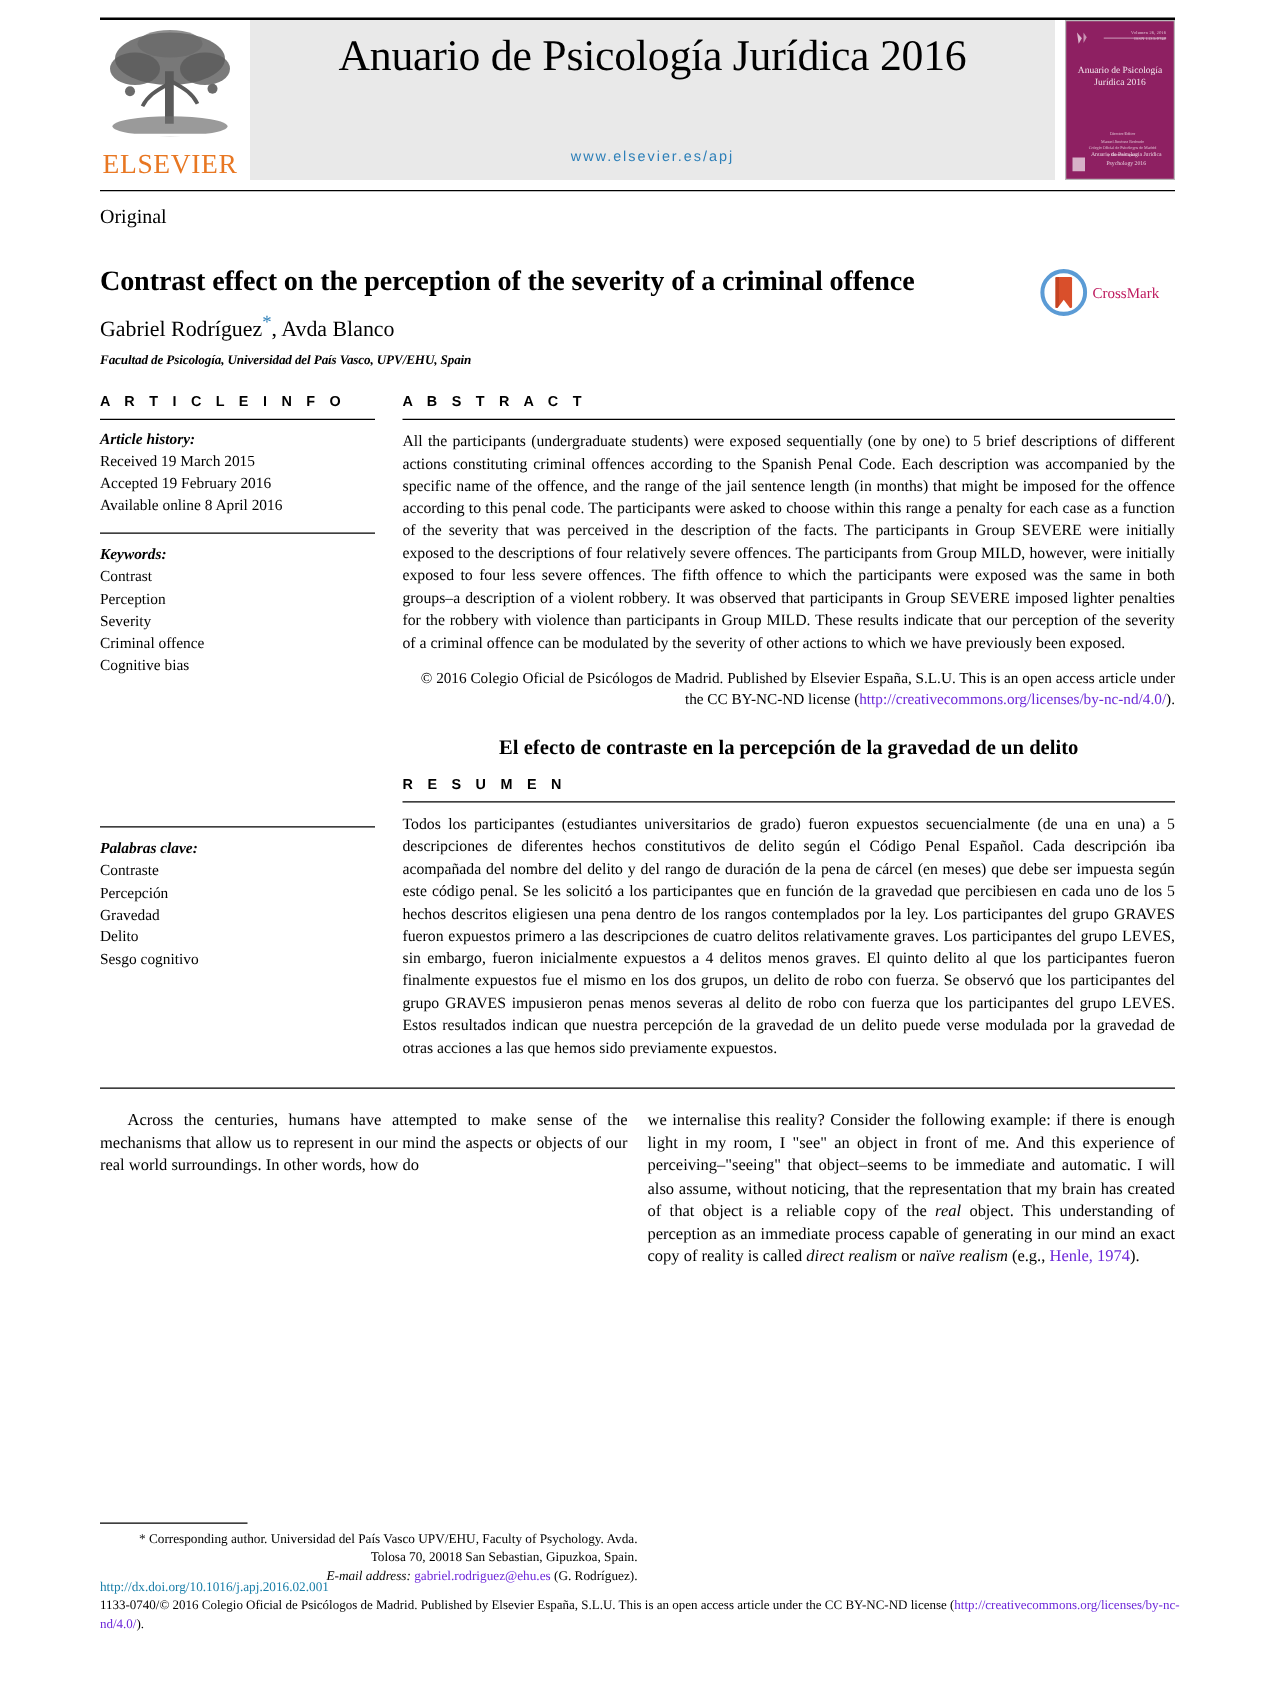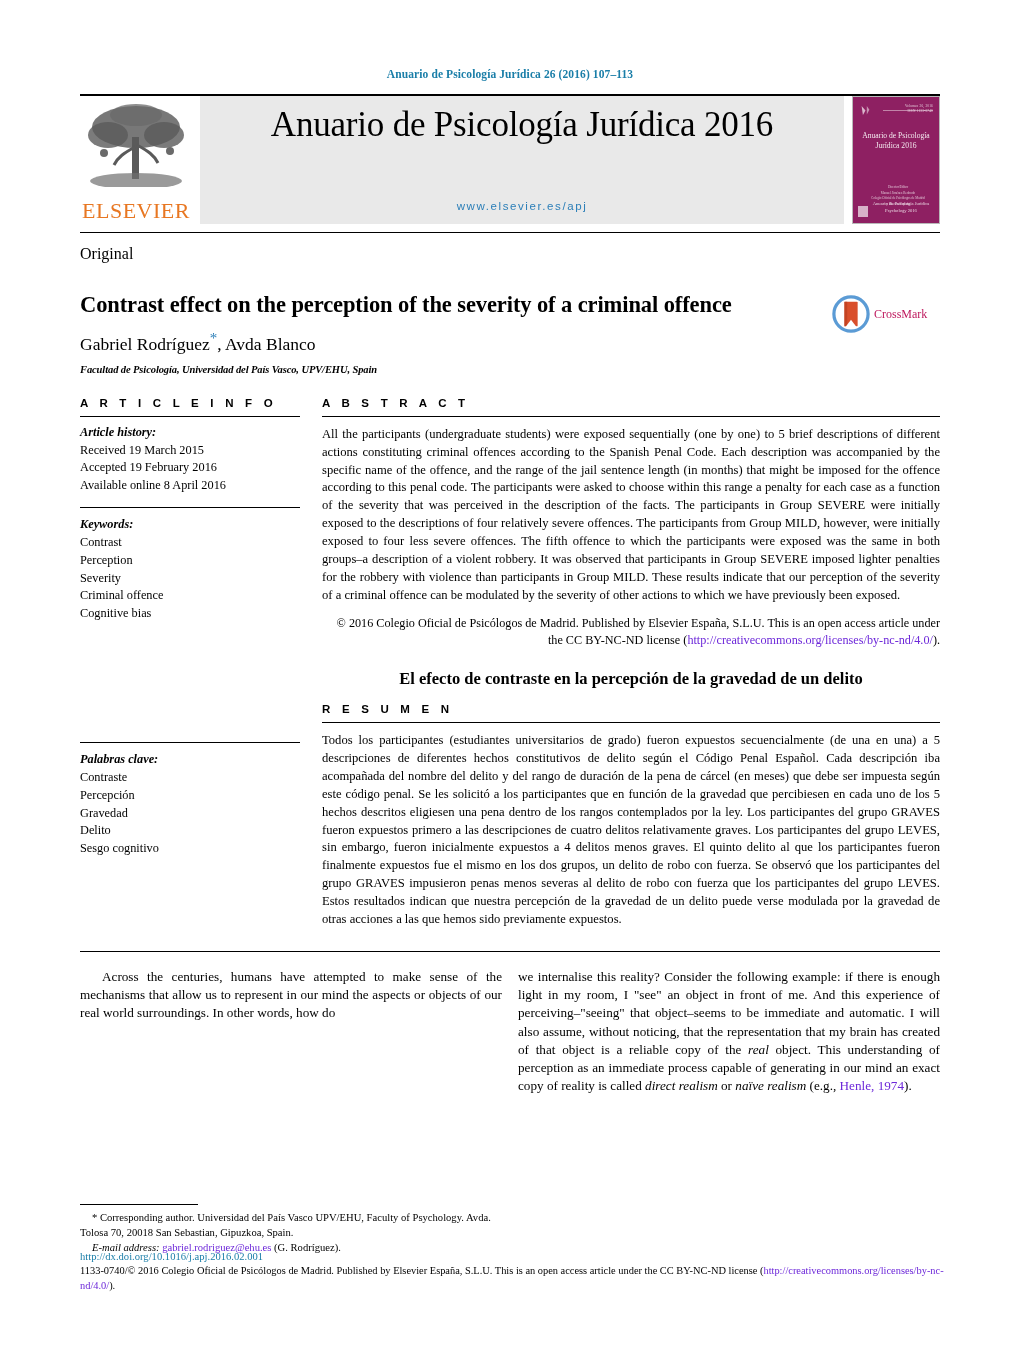--- a/index.html
+++ b/index.html
@@ -145,34 +145,33 @@
   .cols { display: flex; margin-top: 16px; gap: 16px; }
   .col { flex: 1 1 0; font-size: 13.2px; line-height: 1.38; text-align: justify; }
   .col p { margin: 0; }
   .col p.ind { text-indent: 22px; }
   .it { font-style: italic; }
 
   
   .footnote-wrap { position: absolute; left: 80px; bottom: 96px; width: 430px; }
   .fn-rule { border-top: 1px solid #000; width: 118px; margin-bottom: 5px; }
   .footnote { font-size: 10.6px; line-height: 1.42; }
-  .footnote .fn-ind { text-indent: 12px; }
+  .footnote .fn-ind { text-indent: 12px; text-align: right; }
   .footnote .it { font-style: italic; }
 
   
   .footer { position: absolute; left: 80px; right: 62px; bottom: 58px; }
   .doi { font-size: 10.6px; color: #1a7ea8; }
   .copyline { font-size: 10.4px; line-height: 1.45; margin-top: 1px; }
 </style>
 </head>
 <body>
 
 <div class="page">
 
-  <div class="runhead">Anuario de Psicología Jurídica 26 (2016) 107–113</div>
 
   <div class="masthead">
 
     <div class="elsevier-logo">
       <svg class="tree-svg" viewBox="0 0 104 98">
         <g fill="#4a4a4a">
           <ellipse cx="52" cy="26" rx="44" ry="21" fill="#5a5a5a" opacity="0.82"></ellipse>
           <ellipse cx="24" cy="34" rx="20" ry="13" fill="#5a5a5a" opacity="0.8"></ellipse>
           <ellipse cx="80" cy="34" rx="20" ry="13" fill="#5a5a5a" opacity="0.8"></ellipse>
           <ellipse cx="52" cy="14" rx="26" ry="11" fill="#6a6a6a" opacity="0.75"></ellipse>

